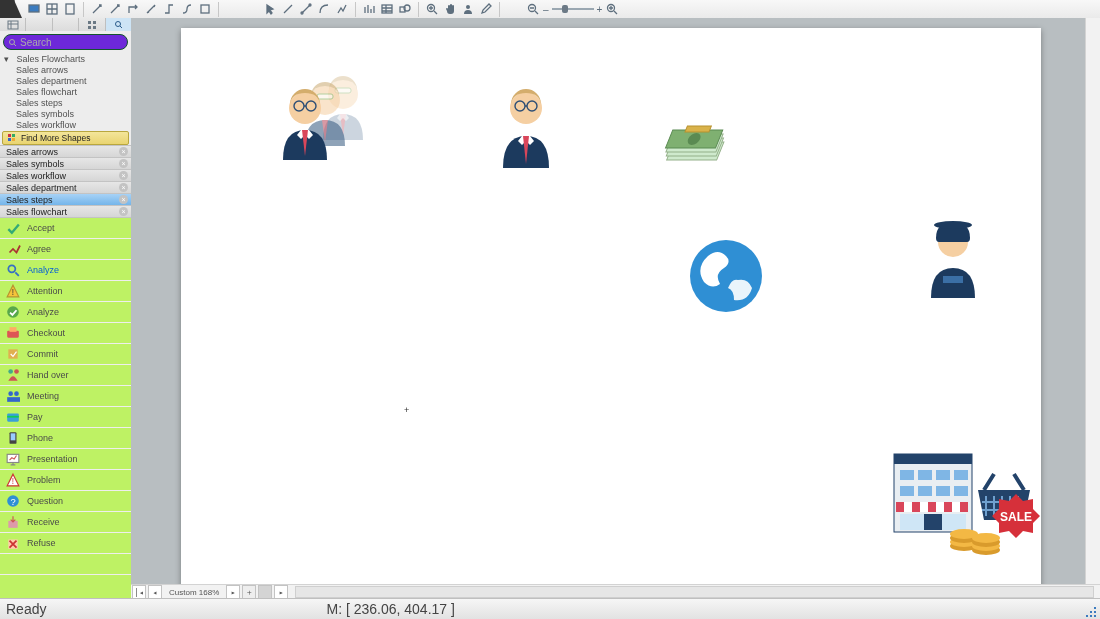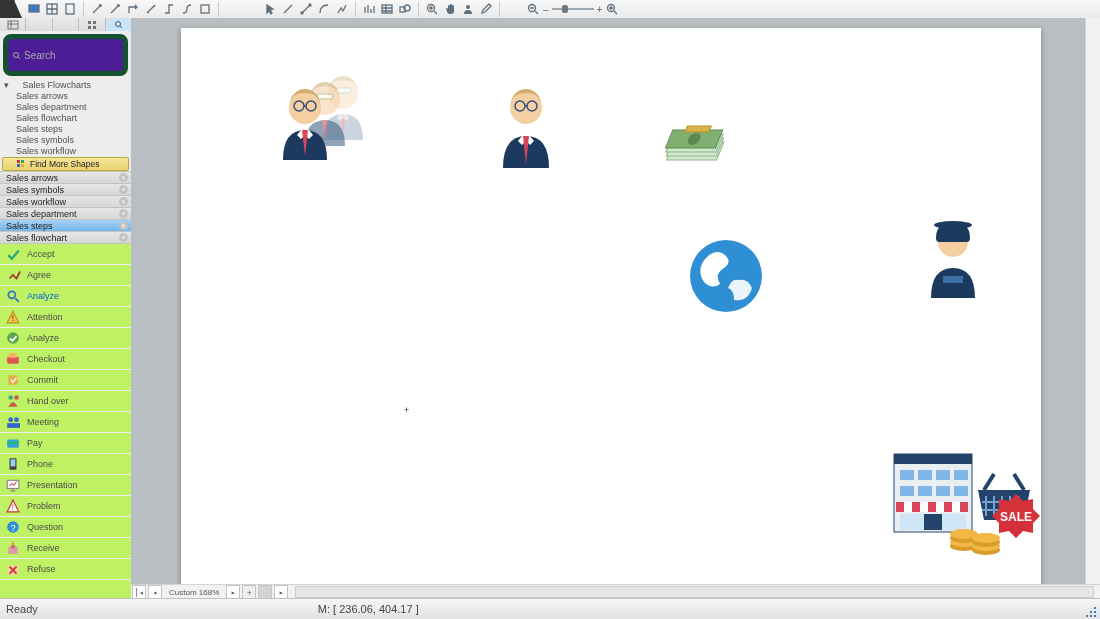--- a/index.html
+++ b/index.html
@@ -7,38 +7,38 @@
 .tbtn{width:16px;height:15px;display:flex;align-items:center;justify-content:center;color:#5d6e7d;border-right:0}
 .tbtn svg{width:12px;height:12px;stroke:#5e6f7e;fill:none;stroke-width:1.3}
 .sep{width:1px;height:15px;background:#c7c7c7;margin:0 3px}
 .tabstub{position:absolute;left:0;top:0;width:14px;height:18px;background:#333;border-right:1px solid #888}
 .tabstub:after{content:"";position:absolute;right:-8px;top:0;border-top:18px solid transparent;border-left:8px solid #333}
 .sidebar{position:absolute;left:0;top:18px;width:131px;bottom:20px;background:#ededed;border-right:1px solid #bfbfbf;display:flex;flex-direction:column}
 .side-tabs{height:13px;background:linear-gradient(#e9e9e9,#dcdcdc);display:flex}
 .side-tabs span{flex:1;border-right:1px solid #bfbfbf;display:flex;align-items:center;justify-content:center}
 .side-tabs span:last-child{border-right:0}
 .side-tabs .act{background:#cde4f5}
-.search{margin:3px;height:14px;background:#4c1d95;border:5px solid #14532d;border-radius:8px;display:flex;align-items:center;padding:9px 4px;color:#aaa}
+.search{margin:3px;height:14px;background:#6d28d9;border:1px solid #14532d;border-radius:8px;display:flex;align-items:center;padding:0 4px;color:#aaa}
 .tree{font-size:9px}
 .tree-row{display:flex;align-items:center;height:11px;padding-left:4px;color:#515151}
 .tree-row.ind{padding-left:16px}
-.find-more{background:linear-gradient(#f3e59a,#e9d470);border:1px solid #b9a73e;border-radius:2px;height:12px;margin:1px 2px;padding-left:14px;display:flex;align-items:center;font-size:8.5px}
+.find-more{background:linear-gradient(#f3e59a,#e9d470);border:1px solid #b9a73e;border-radius:2px;height:12px;margin:1px 2px;padding-left:5px;display:flex;align-items:center;font-size:8.5px}
 .cat{height:11px;background:linear-gradient(#e6e6e6,#d6d6d6);border-top:1px solid #c3c3c3;border-bottom:1px solid #c3c3c3;padding-left:6px;display:flex;align-items:center;justify-content:space-between;font-size:9px;margin-top:-1px}
 .cat .x{width:9px;height:9px;border-radius:50%;background:#c3c3c3;margin-right:3px;display:flex;align-items:center;justify-content:center;color:#fff;font-size:7px}
 .cat.act{background:linear-gradient(#a7d2f6,#74b5ea)}
 .shape-list{flex:1;overflow:hidden;background:#bef264}
 .shape-row{height:20px;border-bottom:1px solid #eee;display:flex;align-items:center;padding-left:2px;font-size:9px;color:#4a4a4a}
 .shape-row .ic{width:22px;height:18px;margin-right:3px;display:flex;align-items:center;justify-content:center}
 .shape-row.act{color:#0560d6}
 .canvas-wrap{position:absolute;left:131px;top:18px;right:0;bottom:20px;background:#b8bec1;overflow:hidden}
 .vscroll{position:absolute;right:0;top:0;width:14px;bottom:14px;background:#f2f2f2;border-left:1px solid #d3d3d3}
 .hscroll{position:absolute;left:0;right:0;bottom:0;height:14px;background:#f2f2f2;border-top:1px solid #d3d3d3;display:flex;align-items:center;font-size:8px;color:#555}
 .hscroll .btn{width:12px;height:12px;border:1px solid #c3c3c3;background:#fff;margin:0 1px;display:flex;align-items:center;justify-content:center;font-family:monospace}
 .page{position:absolute;left:50px;top:10px;width:860px;height:562px;background:#fff;box-shadow:0 2px 6px rgba(0,0,0,.35)}
-.status{position:absolute;left:0;right:0;bottom:0;height:20px;background:linear-gradient(#f6f6f6,#e2e2e2);border-top:1px solid #bfbfbf;display:flex;align-items:center;padding:0 6px;font-size:11px;color:#444}
+.status{position:absolute;left:0;right:0;bottom:0;height:20px;background:linear-gradient(#f6f6f6,#e2e2e2);border-top:1px solid #bfbfbf;display:flex;align-items:center;padding:0 6px;font-size:14px;color:#444}
 .status .corner{position:absolute;right:0;bottom:0;width:16px;height:16px}
 .zoom-slider{display:flex;align-items:center;gap:3px;color:#5d6e7d}
 .zoom-slider .track{width:42px;height:2px;background:#9aa7b1;position:relative}
 .zoom-slider .thumb{position:absolute;left:10px;top:-3px;width:6px;height:8px;background:#6c7a86;border-radius:2px}
 
 svg{overflow:visible}
 </style>
 </head>
 <body>
 
@@ -217,21 +217,21 @@
       </span>
   </div>
   <div class="search">
     <svg width="9" height="9" style="margin-right:3px">
         <circle cx="4" cy="4" r="2.5" fill="none" stroke="#aaa"></circle>
         <path d="M6 6l2 2" stroke="#aaa"></path>
       </svg>
     <span>Search</span>
   </div>
   <div class="tree">
-    <div class="tree-row">▾ <span style="margin-left:14px">Sales Flowcharts</span></div>
+    <div class="tree-row">▾ <span style="margin-left:8px">Sales Flowcharts</span></div>
     <div class="tree-row ind">Sales arrows</div>
     <div class="tree-row ind">Sales department</div>
     <div class="tree-row ind">Sales flowchart</div>
     <div class="tree-row ind">Sales steps</div>
     <div class="tree-row ind">Sales symbols</div>
     <div class="tree-row ind">Sales workflow</div>
   </div>
   <div class="find-more">
     <svg width="10" height="9" style="margin-right:3px">
         <rect width="3" height="3" fill="#c34"></rect>

